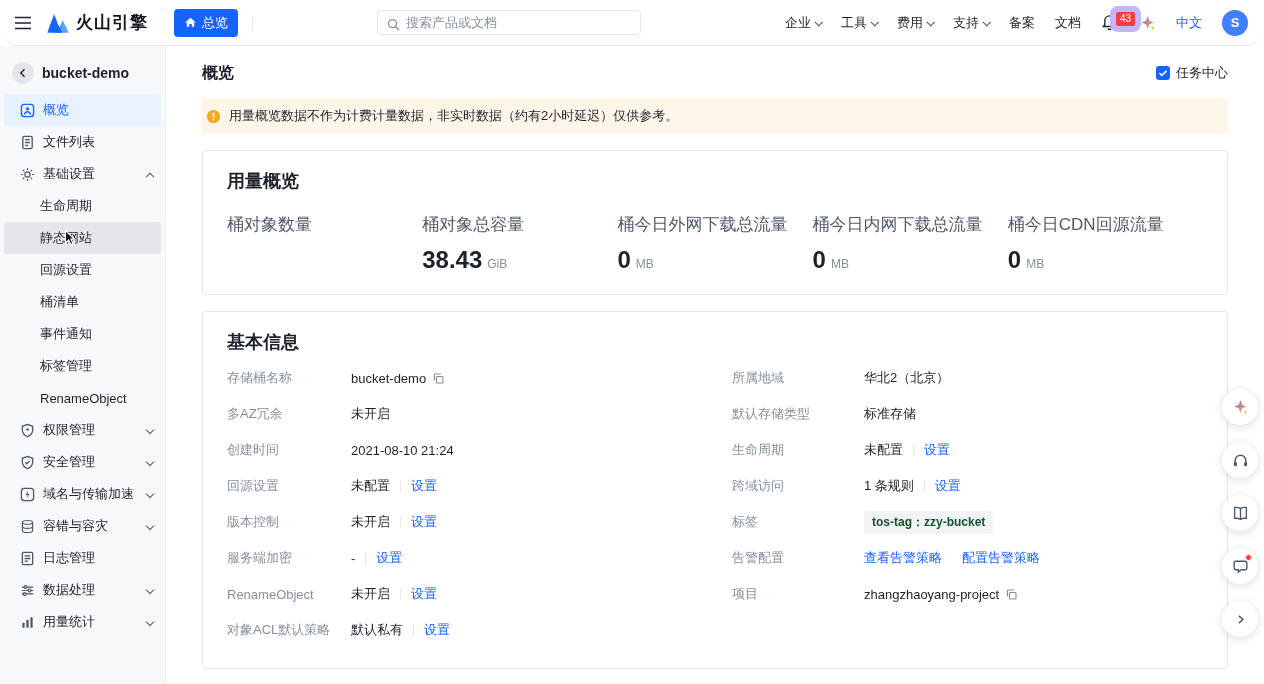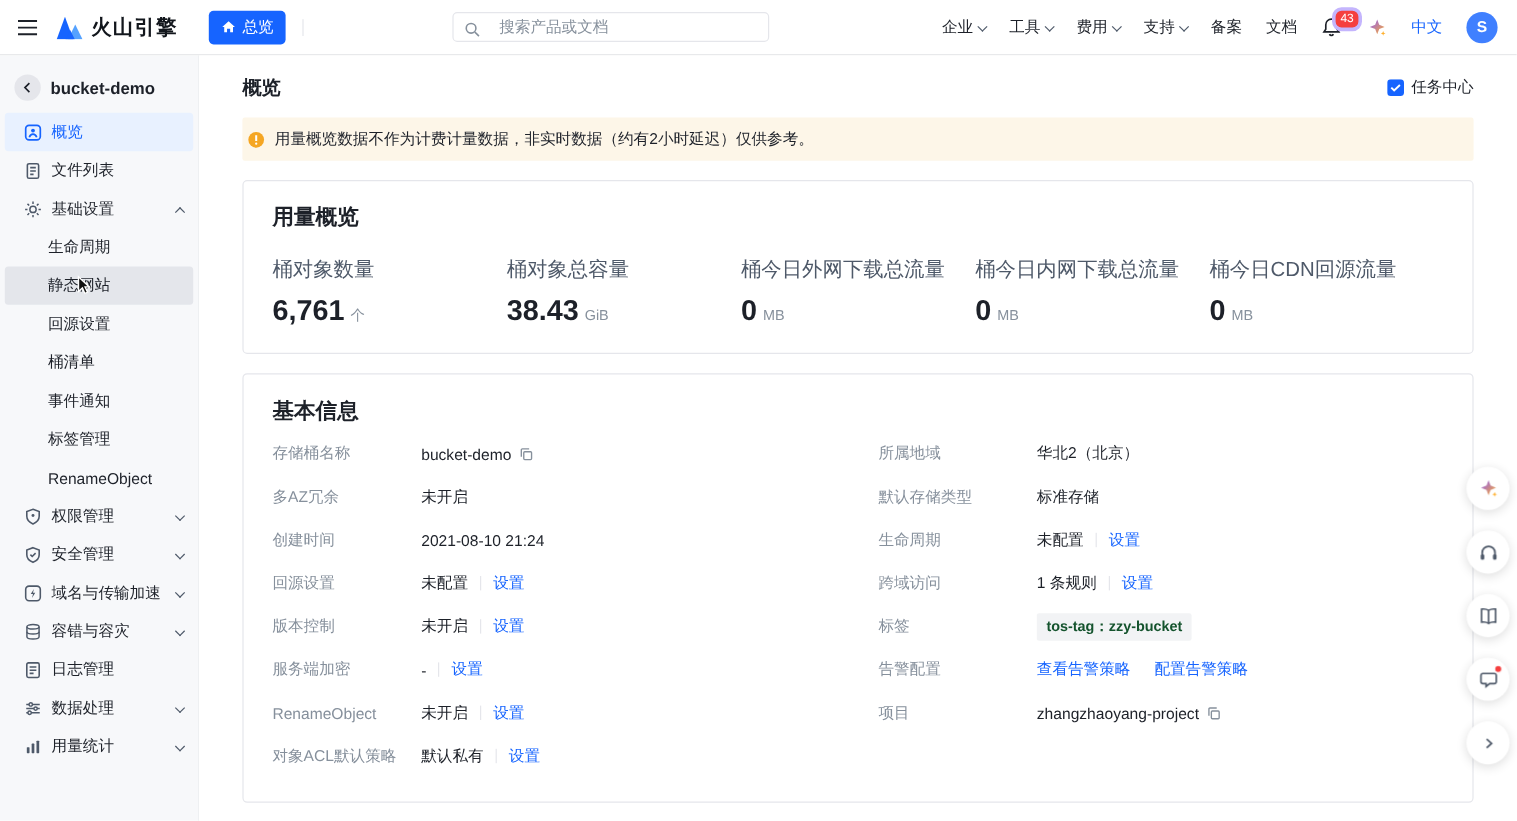--- a/index.html
+++ b/index.html
@@ -6,46 +6,46 @@
   html,body { width:1264px; height:684px; overflow:hidden; }
   body {
     font-family: "Liberation Sans", "DejaVu Sans", sans-serif;
     background:#fff; color:#1d2129; font-size:13px;
   }
   svg { display:block; }
 
   
   .topbar {
     height:46px; background:#fff; border-bottom:1px solid #e8e9eb;
-    display:flex; align-items:center; padding:0 16px 0 12px; position:relative; z-index:20;
+    display:flex; align-items:center; padding:0 16px 0 12px; position:relative; z-index:20;border-radius:18px;
   }
   .hamburger { width:22px; height:22px; display:flex; align-items:center; justify-content:center; cursor:pointer; color:#1d2129; }
   .logo { display:flex; align-items:center; gap:6px; margin-left:12px; cursor:pointer; }
   .logo-text { font-size:17px; font-weight:700; color:#12161c; letter-spacing:1px; }
   .overview-btn {
     margin-left:26px; height:28px; background:#1664ff; color:#fff; border:none;
     border-radius:4px; padding:0 10px; display:flex; align-items:center; gap:5px;
     font-size:13px; cursor:pointer; font-family:inherit;
   }
   .tb-divider { width:1px; height:14px; background:#e5e6eb; margin-left:14px; }
   .search-wrap { position:relative; width:264px; margin:0 auto; }
   .search-input {
     width:100%; height:25px; border:1px solid #e5e6eb; border-radius:4px;
-    padding:0 10px 0 38px; font-size:13px; color:#1d2129; outline:none; background:#fff;
+    padding:0 10px 0 28px; font-size:13px; color:#1d2129; outline:none; background:#fff;
     font-family:inherit;
   }
   .search-input::placeholder { color:#86909c; }
   .search-icon { position:absolute; left:9px; top:7px; color:#86909c; }
   .top-right { display:flex; align-items:center; gap:20px; margin-left:20px; }
   .nav-item { display:flex; align-items:center; gap:4px; font-size:13px; color:#1d2129; cursor:pointer; white-space:nowrap; }
   .caret { width:6px; height:6px; border-right:1.3px solid #4e5969; border-bottom:1.3px solid #4e5969; transform:rotate(45deg) translateY(-1px); }
   .bell-wrap { position:relative; cursor:pointer; color:#1d2129; }
   .badge {
     position:absolute; top:-8px; left:9px; background:#f53f3f; color:#fff;
-    font-size:10px; line-height:1; padding:2px 4px; border-radius:8px; border:3px solid #c4b5fd;
+    font-size:10px; line-height:1; padding:2px 4px; border-radius:8px; border:6px solid #c4b5fd;
   }
   .promo { cursor:pointer; }
   .lang { font-size:13px; color:#1664ff; cursor:pointer; white-space:nowrap; }
   .avatar {
     width:26px; height:26px; border-radius:50%; background:#4080ff; color:#fff;
     display:flex; align-items:center; justify-content:center; font-size:13px; font-weight:700; cursor:pointer;
   }
 
   
   .layout { display:flex; height:638px; }
@@ -382,24 +382,20 @@
           </svg>
       </span>
       <span>用量概览数据不作为计费计量数据，非实时数据（约有2小时延迟）仅供参考。</span>
     </div>
 
     <section class="card">
       <h2 class="card-title">用量概览</h2>
       <div class="metrics">
         <div class="metric">
           <div class="metric-label">桶对象数量</div>
-          <div class="metric-value">
-              <span class="metric-num">6,761</span>
-              <span class="metric-unit">个</span>
-            </div>
         </div>
         <div class="metric">
           <div class="metric-label">桶对象总容量</div>
           <div class="metric-value">
               <span class="metric-num">38.43</span>
               <span class="metric-unit">GiB</span>
             </div>
         </div>
         <div class="metric">
           <div class="metric-label">桶今日外网下载总流量</div>

